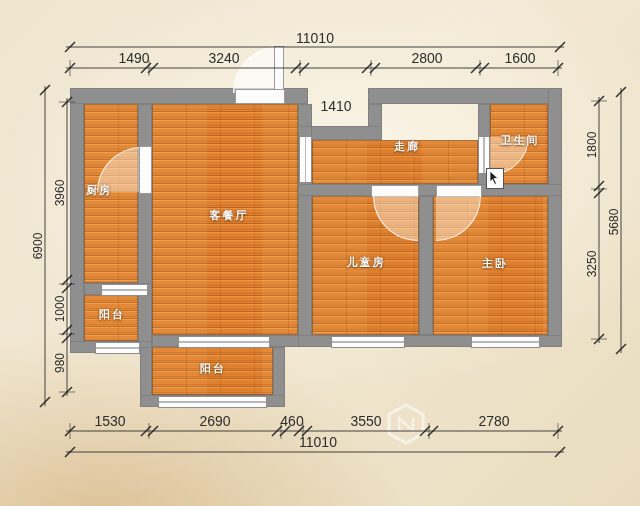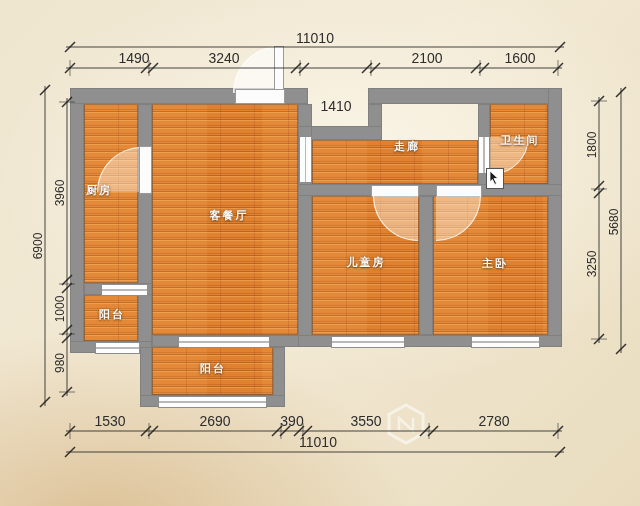--- a/index.html
+++ b/index.html
@@ -150,26 +150,26 @@
                M70 423 V439 M149 423 V439 M281 423 V439 M303 423 V439 M429 423 V439 M558 423 V439
                M59 102 H75 M59 284 H75 M59 334 H75 M59 392 H75
                M591 101 H607 M591 189 H607 M591 339 H607"></path>
     </g>
   </svg>
 
   <span class="dim-label" style="left:315px;top:46px;">11010</span>
   <span class="dim-label" style="left:110px;top:66px;margin-left:24px;">1490</span>
   <span class="dim-label" style="left:224px;top:66px;">3240</span>
   <span class="dim-label" style="left:336px;top:66px;margin-top:48px;">1410</span>
-  <span class="dim-label" style="left:427px;top:66px;">2100</span>
+  <span class="dim-label" style="left:427px;top:66px;">2800</span>
   <span class="dim-label" style="left:520px;top:66px;">1600</span>
 
   <span class="dim-label" style="left:110px;top:429px;">1530</span>
   <span class="dim-label" style="left:215px;top:429px;">2690</span>
-  <span class="dim-label" style="left:292px;top:429px;">390</span>
+  <span class="dim-label" style="left:292px;top:429px;">460</span>
   <span class="dim-label" style="left:366px;top:429px;">3550</span>
   <span class="dim-label" style="left:494px;top:429px;">2780</span>
   <span class="dim-label" style="left:318px;top:450px;">11010</span>
 
   <span class="dim-label-v" style="left:38px;top:246px;">6900</span>
   <span class="dim-label-v" style="left:60px;top:193px;">3960</span>
   <span class="dim-label-v" style="left:60px;top:309px;">1000</span>
   <span class="dim-label-v" style="left:60px;top:363px;">980</span>
 
   <span class="dim-label-v" style="left:592px;top:145px;">1800</span>

